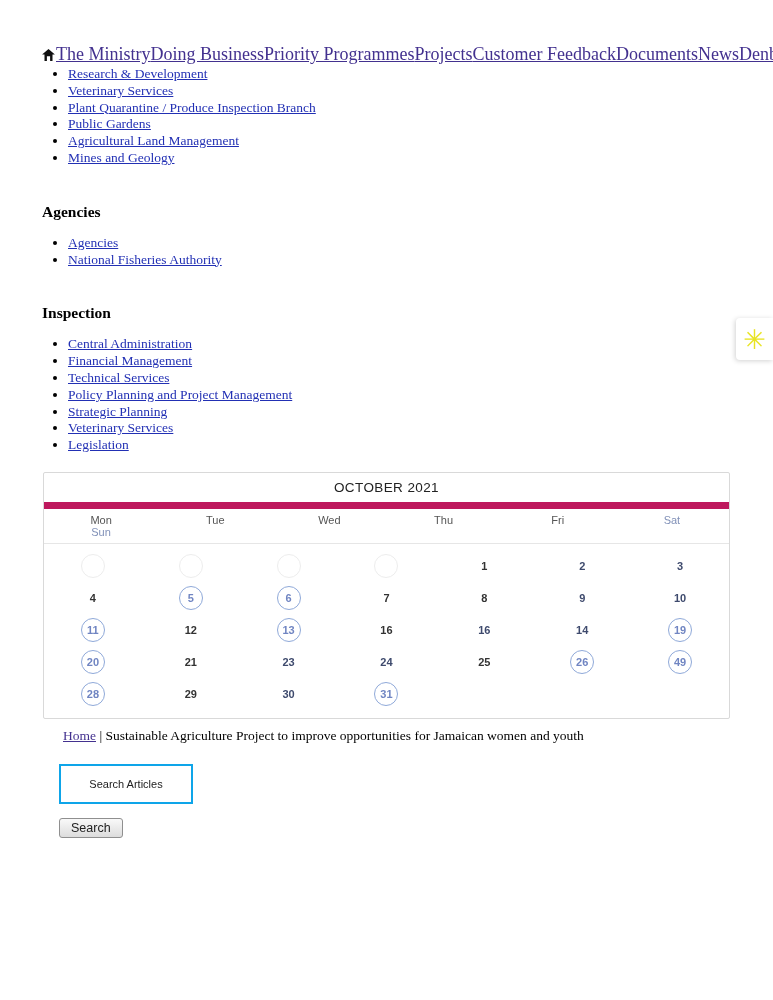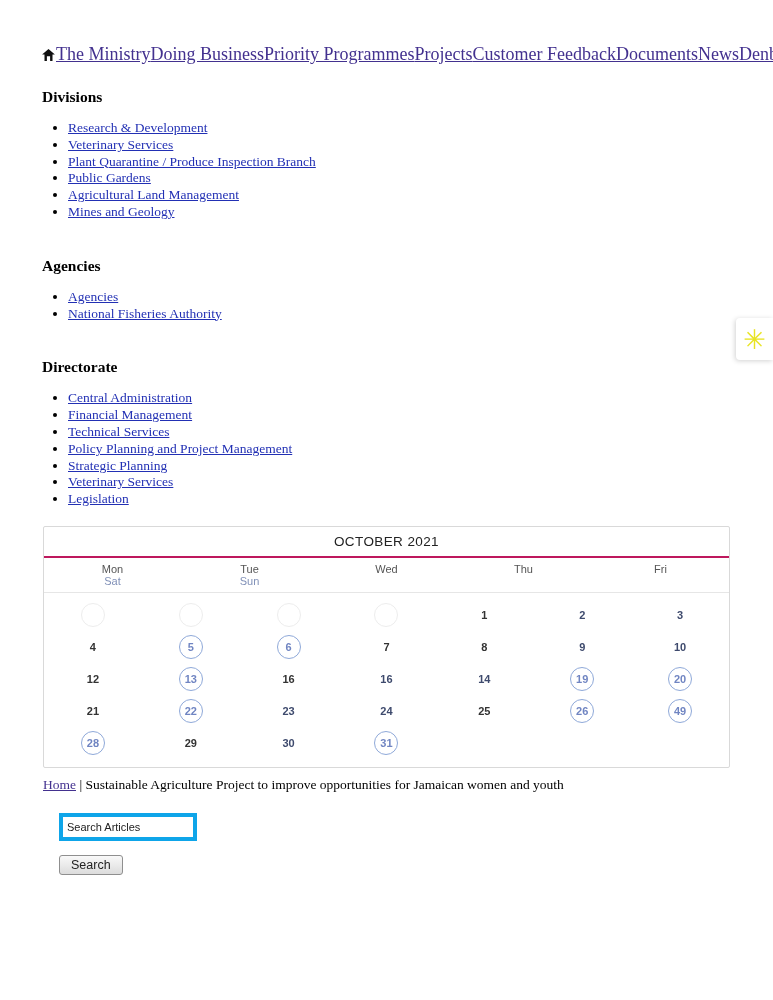--- a/index.html
+++ b/index.html
@@ -25,48 +25,48 @@
   .section-list li{font-size:13.5px;line-height:16.8px;color:#000;}
   .list-link{color:var(--list-link,#2230b4);text-decoration:underline;}
 
   
   .calendar{
     width:687px;margin:18px 0 0 43px;border:1px solid #d9d9d9;border-radius:2px;
     font-family:"Liberation Sans", sans-serif;box-sizing:border-box;background:#fff;
   }
   .cal-title{
     text-align:center;padding:7px 0;font-size:13.5px;color:#222;
-    letter-spacing:.4px;border-bottom:2px solid #be185d;
+    letter-spacing:.4px;border-bottom:7px solid #be185d;
   }
   .cal-head{
-    display:grid;grid-template-columns:repeat(5,1fr);
+    display:grid;grid-template-columns:repeat(6,1fr);
     padding:5px 0;border-bottom:1px solid #e6e6e6;font-size:11px;color:#555;
   }
   .cal-head span{text-align:center;}
   .cal-head .weekend{color:var(--weekend-header,#8191b8);}
   .cal-grid{display:grid;grid-template-columns:repeat(7,1fr);padding:6px 0 8px;}
   .cal-cell{height:32px;display:flex;align-items:center;justify-content:center;}
   .daynum{
     width:24px;height:24px;border-radius:50%;display:flex;align-items:center;
     justify-content:center;font-size:11px;font-weight:600;color:#333;
     border:1px solid transparent;box-sizing:border-box;
   }
   .cal-cell.empty .daynum{border-color:#ededed;}
   .cal-cell.event .daynum{border-color:var(--event-blue,#8fa9d9);color:var(--event-text,#7085c2);}
   .daynum.weekend-num{color:var(--weekend-num,#3e4a6d);}
 
   
-  .breadcrumb{margin:9px 0 0 43px;font-size:13.5px;color:#000;}
+  .breadcrumb{margin:9px 0 0 63px;font-size:13.5px;color:#000;}
   .breadcrumb a{color:var(--nav-link,#43318f);text-decoration:underline;}
 
   
   .searchbox{margin:20px 0 0 59px;font-family:"Liberation Sans", sans-serif;}
   .searchbox input{
-    width:122px;height:18px;border:4px solid #0ea5e9;font-size:11px;
-    padding:1px 4px;color:#222;font-family:"Liberation Sans", sans-serif;box-sizing:content-box;
+    width:122px;height:18px;border:2px solid #0ea5e9;font-size:11px;
+    padding:9px 4px;color:#222;font-family:"Liberation Sans", sans-serif;box-sizing:content-box;text-align:center;
   }
   .searchbox button{
     display:block;margin-top:14px;font-size:12.5px;padding:2px 11px;
     background:linear-gradient(#f9f9f9,#dcdcdc);border:1px solid #8f8f8f;
     border-radius:3px;color:#222;font-family:"Liberation Sans", sans-serif;cursor:pointer;
   }
 
   
   .side-widget{
     position:absolute;right:0;top:318px;width:37px;height:42px;background:#fff;
@@ -82,35 +82,34 @@
 <nav class="topnav" data-name="top-nav">
   <span class="home-icon" data-name="home-icon"><svg width="13" height="12" viewBox="0 0 16 15">
         <path d="M8 0 L16 7 H13 V15 H10 V9 H6 V15 H3 V7 H0 Z" fill="#111"></path>
       </svg></span><span data-name="top-nav-links"><a class="nav-link" data-name="nav-link">The Ministry</a><a class="nav-link" data-name="nav-link">Doing Business</a><a class="nav-link" data-name="nav-link">Priority Programmes</a><a class="nav-link" data-name="nav-link">Projects</a><a class="nav-link" data-name="nav-link">Customer Feedback</a><a class="nav-link" data-name="nav-link">Documents</a><a class="nav-link" data-name="nav-link">News</a><a class="nav-link" data-name="nav-link">Denbigh</a></span><span class="search-wrap" data-name="nav-search"><svg data-name="search-icon" width="12" height="12" viewBox="0 0 16 16">
         <circle cx="6.5" cy="6.5" r="4.6" fill="none" stroke="#111" stroke-width="2.2"></circle>
         <line x1="10.2" y1="10.2" x2="15" y2="15" stroke="#111" stroke-width="2.4"></line>
       </svg><a class="nav-link" data-name="nav-search-link">Search</a></span>
 </nav>
 
 <div data-name="sections">
-    <h2 class="section-heading" data-name="section-heading">Divisions</h2>
     <ul class="section-list" data-name="section-list">
       <li data-name="list-item"><a class="list-link" data-name="section-link">Research &amp; Development</a></li>
       <li data-name="list-item"><a class="list-link" data-name="section-link">Veterinary Services</a></li>
       <li data-name="list-item"><a class="list-link" data-name="section-link">Plant Quarantine / Produce Inspection Branch</a></li>
       <li data-name="list-item"><a class="list-link" data-name="section-link">Public Gardens</a></li>
       <li data-name="list-item"><a class="list-link" data-name="section-link">Agricultural Land Management</a></li>
       <li data-name="list-item"><a class="list-link" data-name="section-link">Mines and Geology</a></li>
     </ul>
     <h2 class="section-heading" data-name="section-heading">Agencies</h2>
     <ul class="section-list" data-name="section-list">
       <li data-name="list-item"><a class="list-link" data-name="section-link">Agencies</a></li>
       <li data-name="list-item"><a class="list-link" data-name="section-link">National Fisheries Authority</a></li>
     </ul>
-    <h2 class="section-heading" data-name="section-heading">Directorate</h2>
+    <h2 class="section-heading" data-name="section-heading">Inspection</h2>
     <ul class="section-list" data-name="section-list">
       <li data-name="list-item"><a class="list-link" data-name="section-link">Central Administration</a></li>
       <li data-name="list-item"><a class="list-link" data-name="section-link">Financial Management</a></li>
       <li data-name="list-item"><a class="list-link" data-name="section-link">Technical Services</a></li>
       <li data-name="list-item"><a class="list-link" data-name="section-link">Policy Planning and Project Management</a></li>
       <li data-name="list-item"><a class="list-link" data-name="section-link">Strategic Planning</a></li>
       <li data-name="list-item"><a class="list-link" data-name="section-link">Veterinary Services</a></li>
       <li data-name="list-item"><a class="list-link" data-name="section-link">Legislation</a></li>
     </ul>
   </div>
@@ -162,20 +161,23 @@
       </div>
       <div class="cal-cell" data-name="calendar-day">
         <span class="daynum" data-name="day-number">8</span>
       </div>
       <div class="cal-cell" data-name="calendar-day">
         <span class="daynum weekend-num" data-name="day-number">9</span>
       </div>
       <div class="cal-cell" data-name="calendar-day">
         <span class="daynum weekend-num" data-name="day-number">10</span>
       </div>
+      <div class="cal-cell event" data-name="calendar-event-day">
+        <span class="daynum" data-name="event-day-link">11</span>
+      </div>
       <div class="cal-cell" data-name="calendar-day">
         <span class="daynum" data-name="day-number">12</span>
       </div>
       <div class="cal-cell event" data-name="calendar-event-day">
         <span class="daynum" data-name="event-day-link">13</span>
       </div>
       <div class="cal-cell" data-name="calendar-day">
         <span class="daynum" data-name="day-number">16</span>
       </div>
       <div class="cal-cell" data-name="calendar-day">
@@ -185,23 +187,20 @@
         <span class="daynum weekend-num" data-name="day-number">14</span>
       </div>
       <div class="cal-cell event" data-name="calendar-event-day">
         <span class="daynum" data-name="event-day-link">19</span>
       </div>
       <div class="cal-cell event" data-name="calendar-event-day">
         <span class="daynum" data-name="event-day-link">20</span>
       </div>
       <div class="cal-cell" data-name="calendar-day">
         <span class="daynum" data-name="day-number">21</span>
-      </div>
-      <div class="cal-cell event" data-name="calendar-event-day">
-        <span class="daynum" data-name="event-day-link">22</span>
       </div>
       <div class="cal-cell" data-name="calendar-day">
         <span class="daynum weekend-num" data-name="day-number">23</span>
       </div>
       <div class="cal-cell" data-name="calendar-day">
         <span class="daynum weekend-num" data-name="day-number">24</span>
       </div>
       <div class="cal-cell" data-name="calendar-day">
         <span class="daynum" data-name="day-number">25</span>
       </div>

